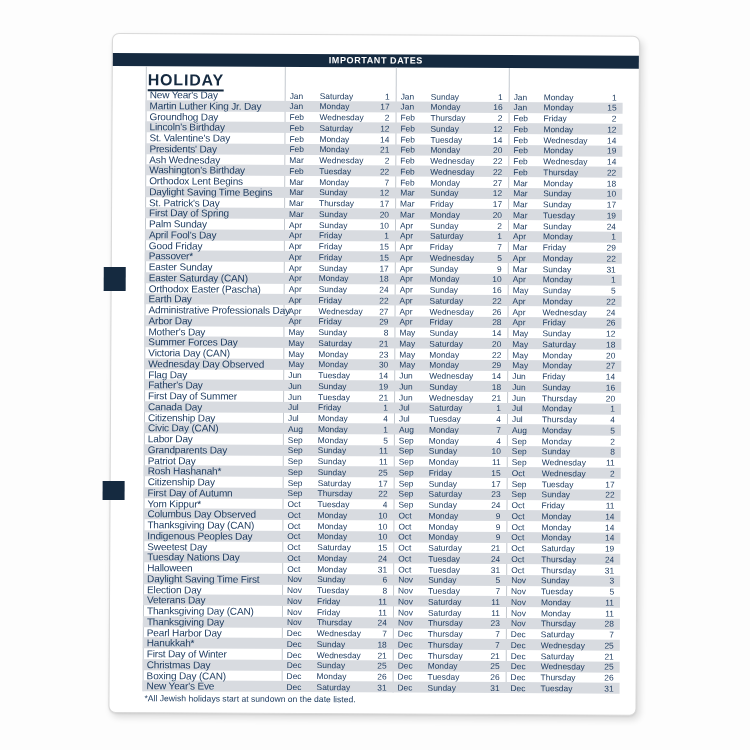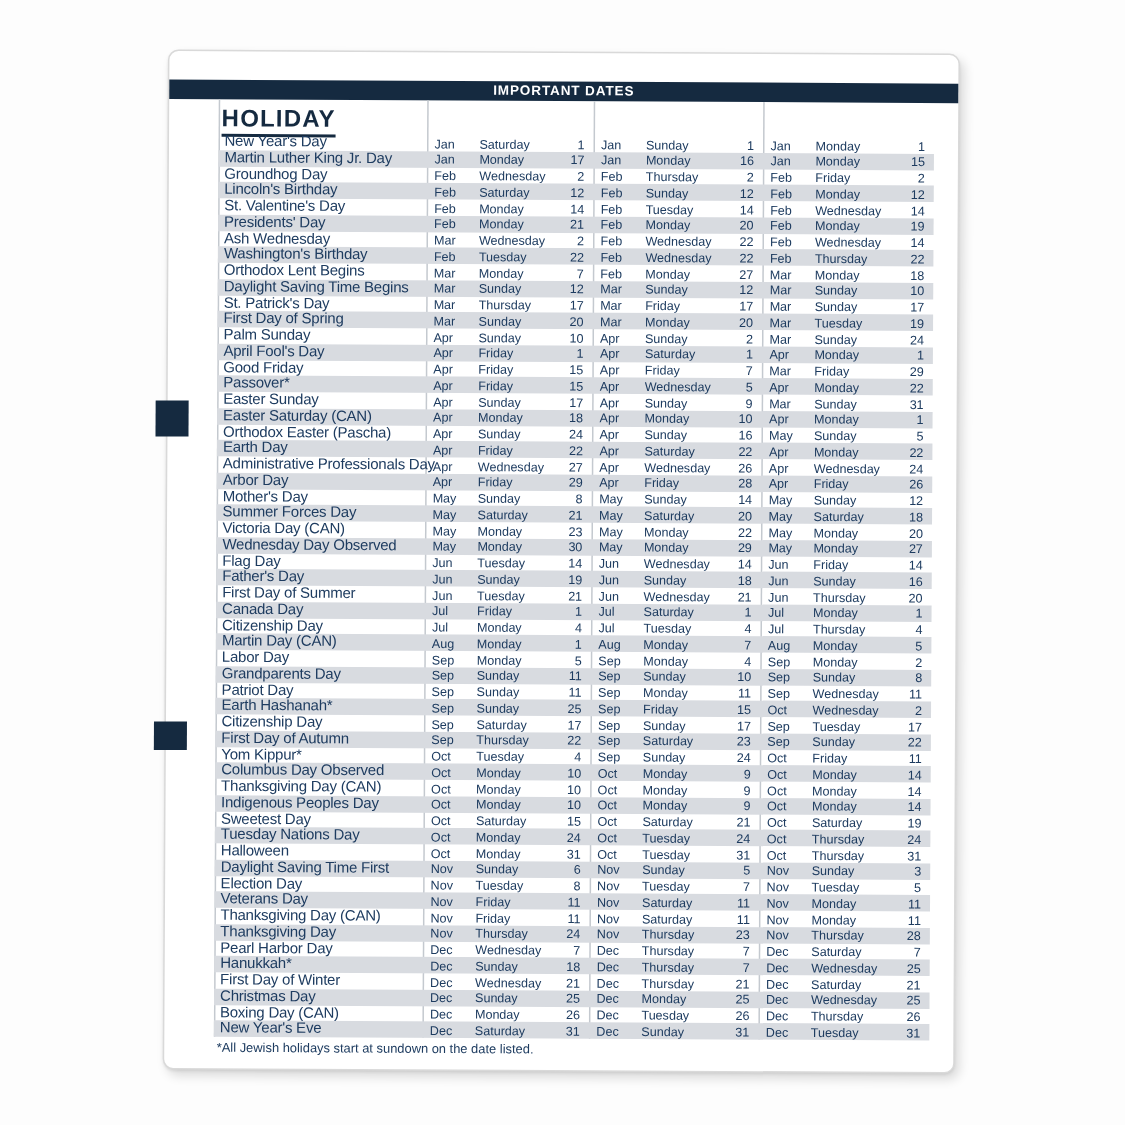--- a/index.html
+++ b/index.html
@@ -698,21 +698,21 @@
             <span class="d">4</span>
     </div>
     <div class="cell date">
       <span class="m">Jul</span>
             <span class="w">Thursday</span>
             <span class="d">4</span>
     </div>
   </div>
 
   <div class="row">
-    <div class="cell name">Martin Day (CAN)</div>
+    <div class="cell name">Civic Day (CAN)</div>
     <div class="cell date">
       <span class="m">Aug</span>
             <span class="w">Monday</span>
             <span class="d">1</span>
     </div>
     <div class="cell date">
       <span class="m">Aug</span>
             <span class="w">Monday</span>
             <span class="d">7</span>
     </div>
@@ -774,21 +774,21 @@
             <span class="d">11</span>
     </div>
     <div class="cell date">
       <span class="m">Sep</span>
             <span class="w">Wednesday</span>
             <span class="d">11</span>
     </div>
   </div>
 
   <div class="row">
-    <div class="cell name">Earth Hashanah*</div>
+    <div class="cell name">Rosh Hashanah*</div>
     <div class="cell date">
       <span class="m">Sep</span>
             <span class="w">Sunday</span>
             <span class="d">25</span>
     </div>
     <div class="cell date">
       <span class="m">Sep</span>
             <span class="w">Friday</span>
             <span class="d">15</span>
     </div>

